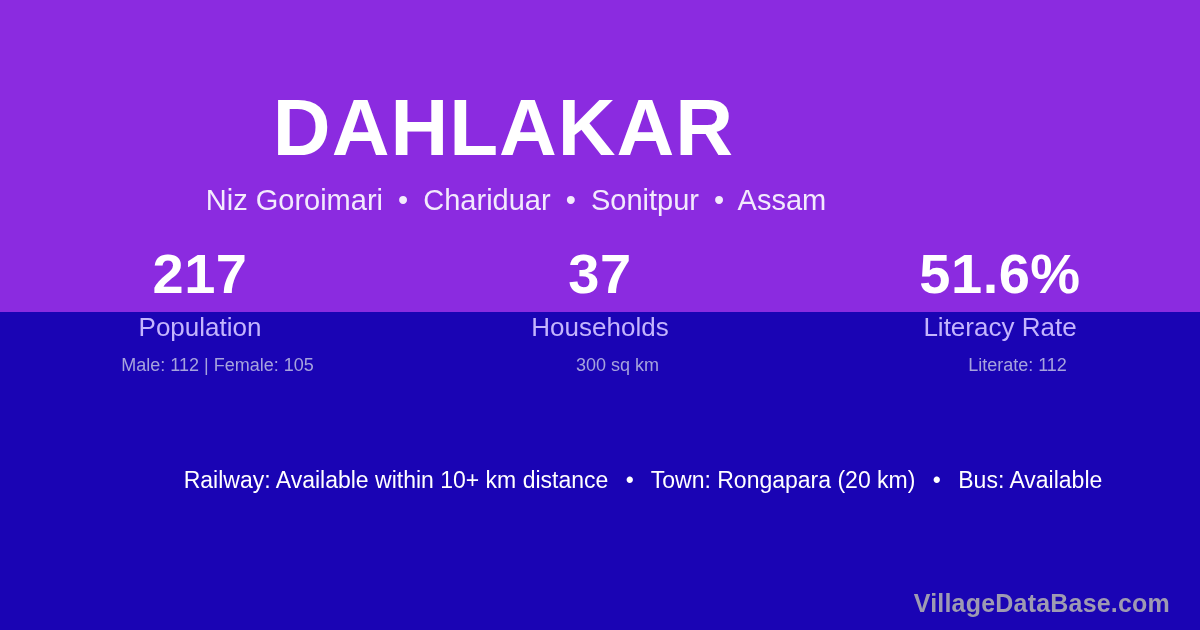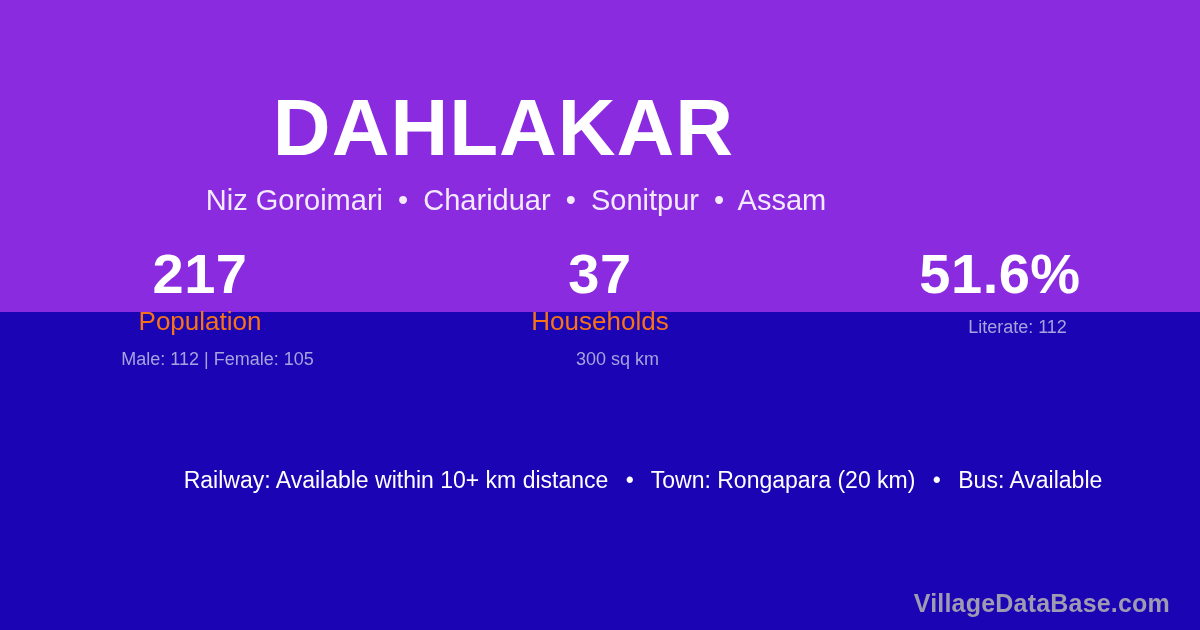--- a/index.html
+++ b/index.html
@@ -79,25 +79,25 @@
     text-align: center;
   }
   .stat-value {
     color: #ffffff;
     font-size: 56px;
     font-weight: 800;
     line-height: 62px;
     letter-spacing: 0.5px;
   }
   .stat-label {
-    color: #f97316;
+    color: #c4b5fd;
     font-size: 26px;
     font-weight: 400;
     line-height: 32px;
-    margin-top: 0;
+    margin-top: 6px;
   }
   .stat-sub {
     color: #a6a3dd;
     font-size: 18px;
     font-weight: 400;
     line-height: 24px;
     margin-top: 10px;
     padding-left: 35px;
   }
 
@@ -161,20 +161,21 @@
     </div>
 
     <div class="stat">
       <div class="stat-value">37</div>
       <div class="stat-label">Households</div>
       <div class="stat-sub">300 sq km</div>
     </div>
 
     <div class="stat">
       <div class="stat-value">51.6%</div>
+      <div class="stat-label">Literacy Rate</div>
       <div class="stat-sub">Literate: 112</div>
     </div>
 
   </div>
 
   <div class="infobar">
     <span>Railway: Available within 10+ km distance</span>
     <span class="sep">•</span>
     <span>Town: Rongapara (20 km)</span>
     <span class="sep">•</span>

